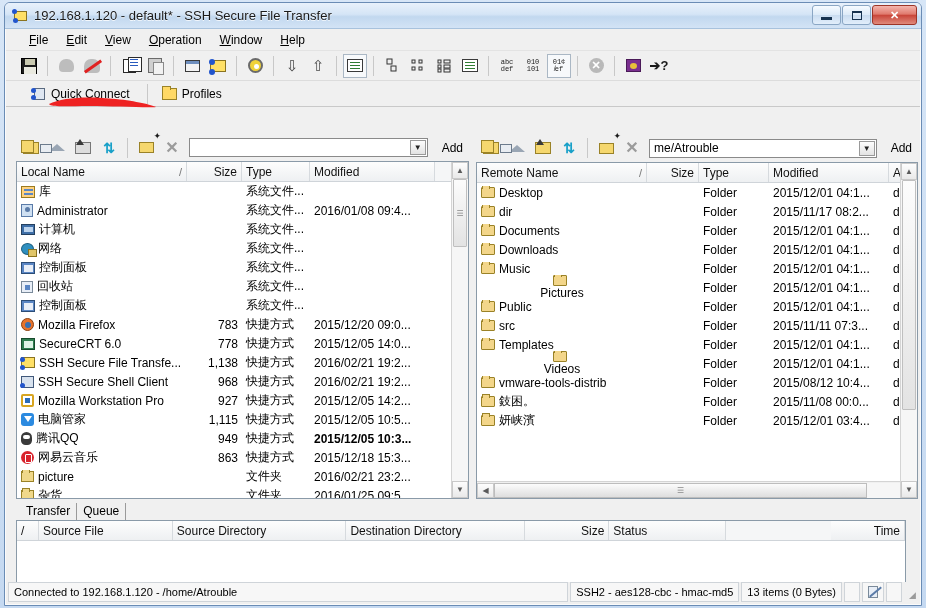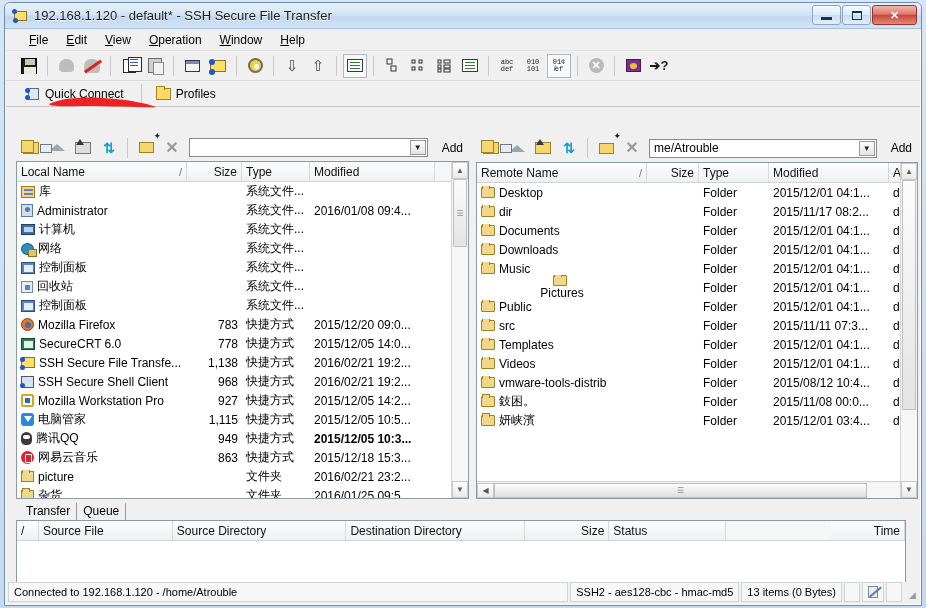--- a/index.html
+++ b/index.html
@@ -124,21 +124,21 @@
   .ic-txt { font-size:7px; line-height:7px; color:#1a1a1a; font-family:"Liberation Mono", monospace; text-align:center; letter-spacing:0; }
   .ic-redx { width:15px;height:15px;border-radius:50%;background:#b9b9b9;color:#fff;font-size:11px;
              display:flex;align-items:center;justify-content:center;font-weight:bold; }
   .ic-book { width:15px;height:13px;background:#7a2f8f;border:1px solid #4a1a58; }
   .ic-book:after{content:"";position:absolute;left:3px;top:3px;width:7px;height:6px;border-radius:50%;background:#e8c23a;}
   .ic-help { font-size:13px; color:#1a1a1a; font-weight:bold; }
 
   
   .connectbar {
     height: 26px; display: flex; align-items: center;
-    padding-left: 14px; gap: 4px;
+    padding-left: 20px; gap: 4px;
     background: #f0f0f0;
     border-bottom: 1px solid #c9c9c9;
     position: relative;
   }
   .cbtn {
     display: flex; align-items: center; gap: 5px;
     padding: 2px 8px 2px 5px; font-size: 12px; color: #000;
     height: 22px;
   }
   .qc-icon { width:15px;height:14px;position:relative; }
@@ -1005,21 +1005,21 @@
                     <span>Folder</span>
                   </div>
                   <div class="cell" style="width: 120px;">
                     <span>2015/12/01 04:1...</span>
                   </div>
                   <div class="cell" style="width: 22px;">
                     <span>d</span>
                   </div>
                 </div>
                 <div class="row">
-                  <div class="cell" style="width: 170px;">
+                  <div class="cell" style="width: 170px; flex-direction: column;">
                     <span class="ficon fi-folder"></span>
                     <span>Videos</span>
                   </div>
                   <div class="cell num" style="width: 52px;">
                     <span></span>
                   </div>
                   <div class="cell" style="width: 70px;">
                     <span>Folder</span>
                   </div>
                   <div class="cell" style="width: 120px;">

